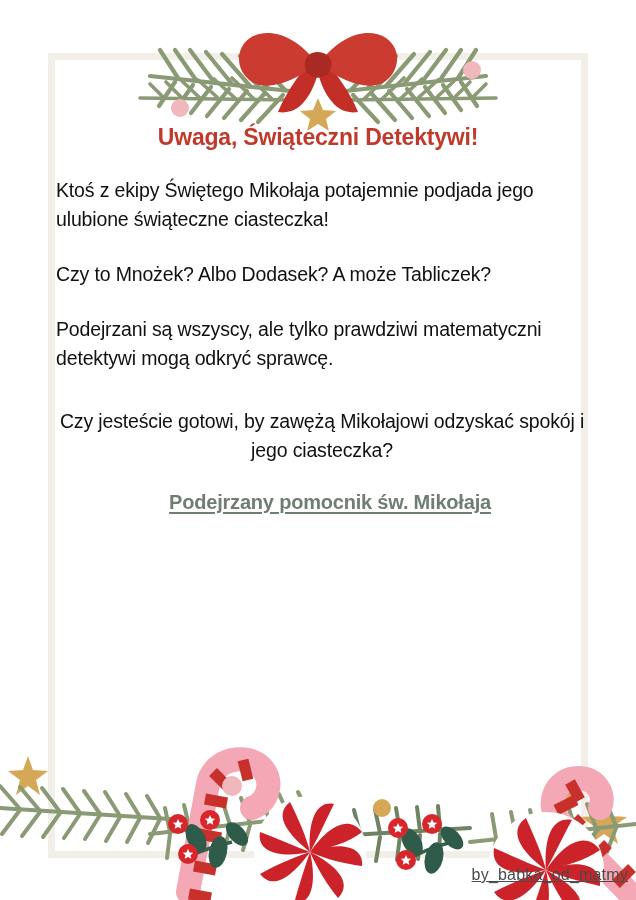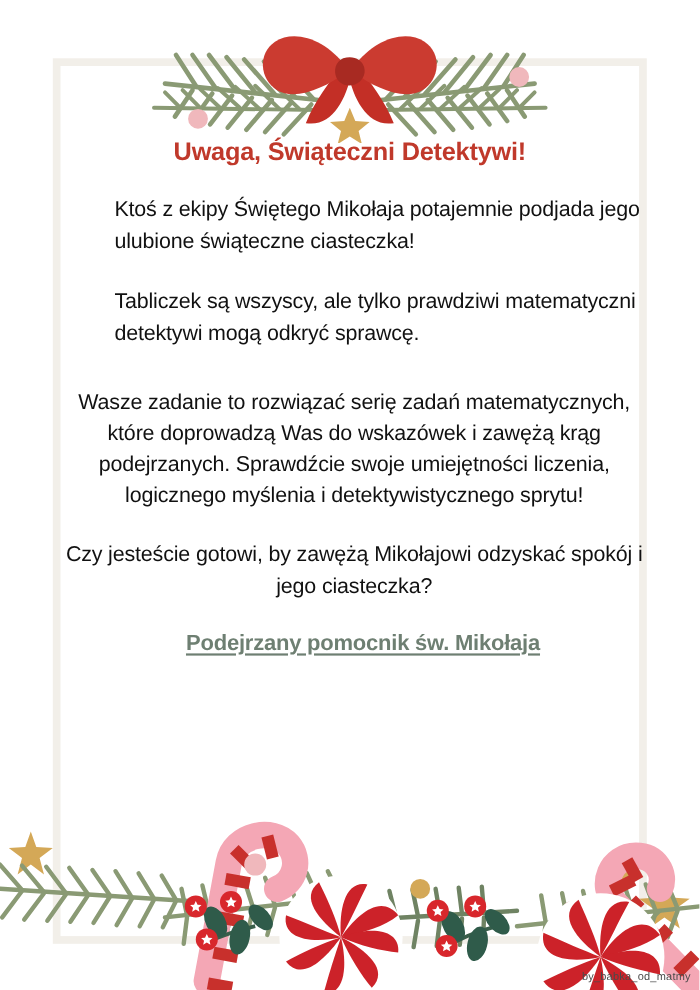--- a/index.html
+++ b/index.html
@@ -47,46 +47,47 @@
     position:absolute;
     left:56px;right:48px;top:176px;
   }
   .para{
     color:#111111;
     font-size:19.5px;
     line-height:29px;
     margin:0 0 26px 0;
     letter-spacing:-0.15px;
   }
-  .para.left{text-align:left;margin-left:48px;}
+  .para.left{text-align:left;}
   .para.center{text-align:center;}
   .para.tight{line-height:28px;}
   .para-spacer{height:8px;}
 
   .link-line{
     text-align:center;
     margin-top:14px;
   }
   .link{
     color:#6e7f72;
     font-size:20px;
     font-weight:bold;
     text-decoration:underline;
     text-underline-offset:3px;
     letter-spacing:-0.2px;
     margin-left:16px;
   }
 
   .watermark{
     position:absolute;
-    right:8px;bottom:6px;
-    font-size:10px;
+    right:8px;bottom:16px;
+    font-size:16px;
     color:#4a4a4a;
     z-index:6;
     letter-spacing:0.2px;
+    text-decoration:underline;
   }
 </style>
 </head>
 <body>
 
 <div class="page">
 
   <div class="frame"></div>
 
   <svg class="art-top" viewBox="0 0 636 130" width="636" height="130">
@@ -336,23 +337,23 @@
       </g>
     </g>
   </svg>
 
   <div class="content">
 
     <div class="title">Uwaga, Świąteczni Detektywi!</div>
 
     <div class="body-block">
       <p class="para left">Ktoś z ekipy Świętego Mikołaja potajemnie podjada jego ulubione świąteczne ciasteczka!</p>
-      <p class="para left">Tabliczek są wszyscy, ale tylko prawdziwi matematyczni detektywi mogą odkryć sprawcę.</p>
+      <p class="para left">Czy to Mnożek? Albo Dodasek? A może Tabliczek?</p>
+      <p class="para left">Podejrzani są wszyscy, ale tylko prawdziwi matematyczni detektywi mogą odkryć sprawcę.</p>
       <div class="para-spacer"></div>
-      <p class="para center tight">Wasze zadanie to rozwiązać serię zadań matematycznych, które doprowadzą Was do wskazówek i zawężą krąg podejrzanych. Sprawdźcie swoje umiejętności liczenia, logicznego myślenia i detektywistycznego sprytu!</p>
       <p class="para center">Czy jesteście gotowi, by zawężą Mikołajowi odzyskać spokój i jego ciasteczka?</p>
 
       <div class="link-line">
         <a class="link" href="#">Podejrzany pomocnik św. Mikołaja</a>
       </div>
     </div>
   </div>
 
   <div class="watermark">by_babka_od_matmy</div>
 </div>

